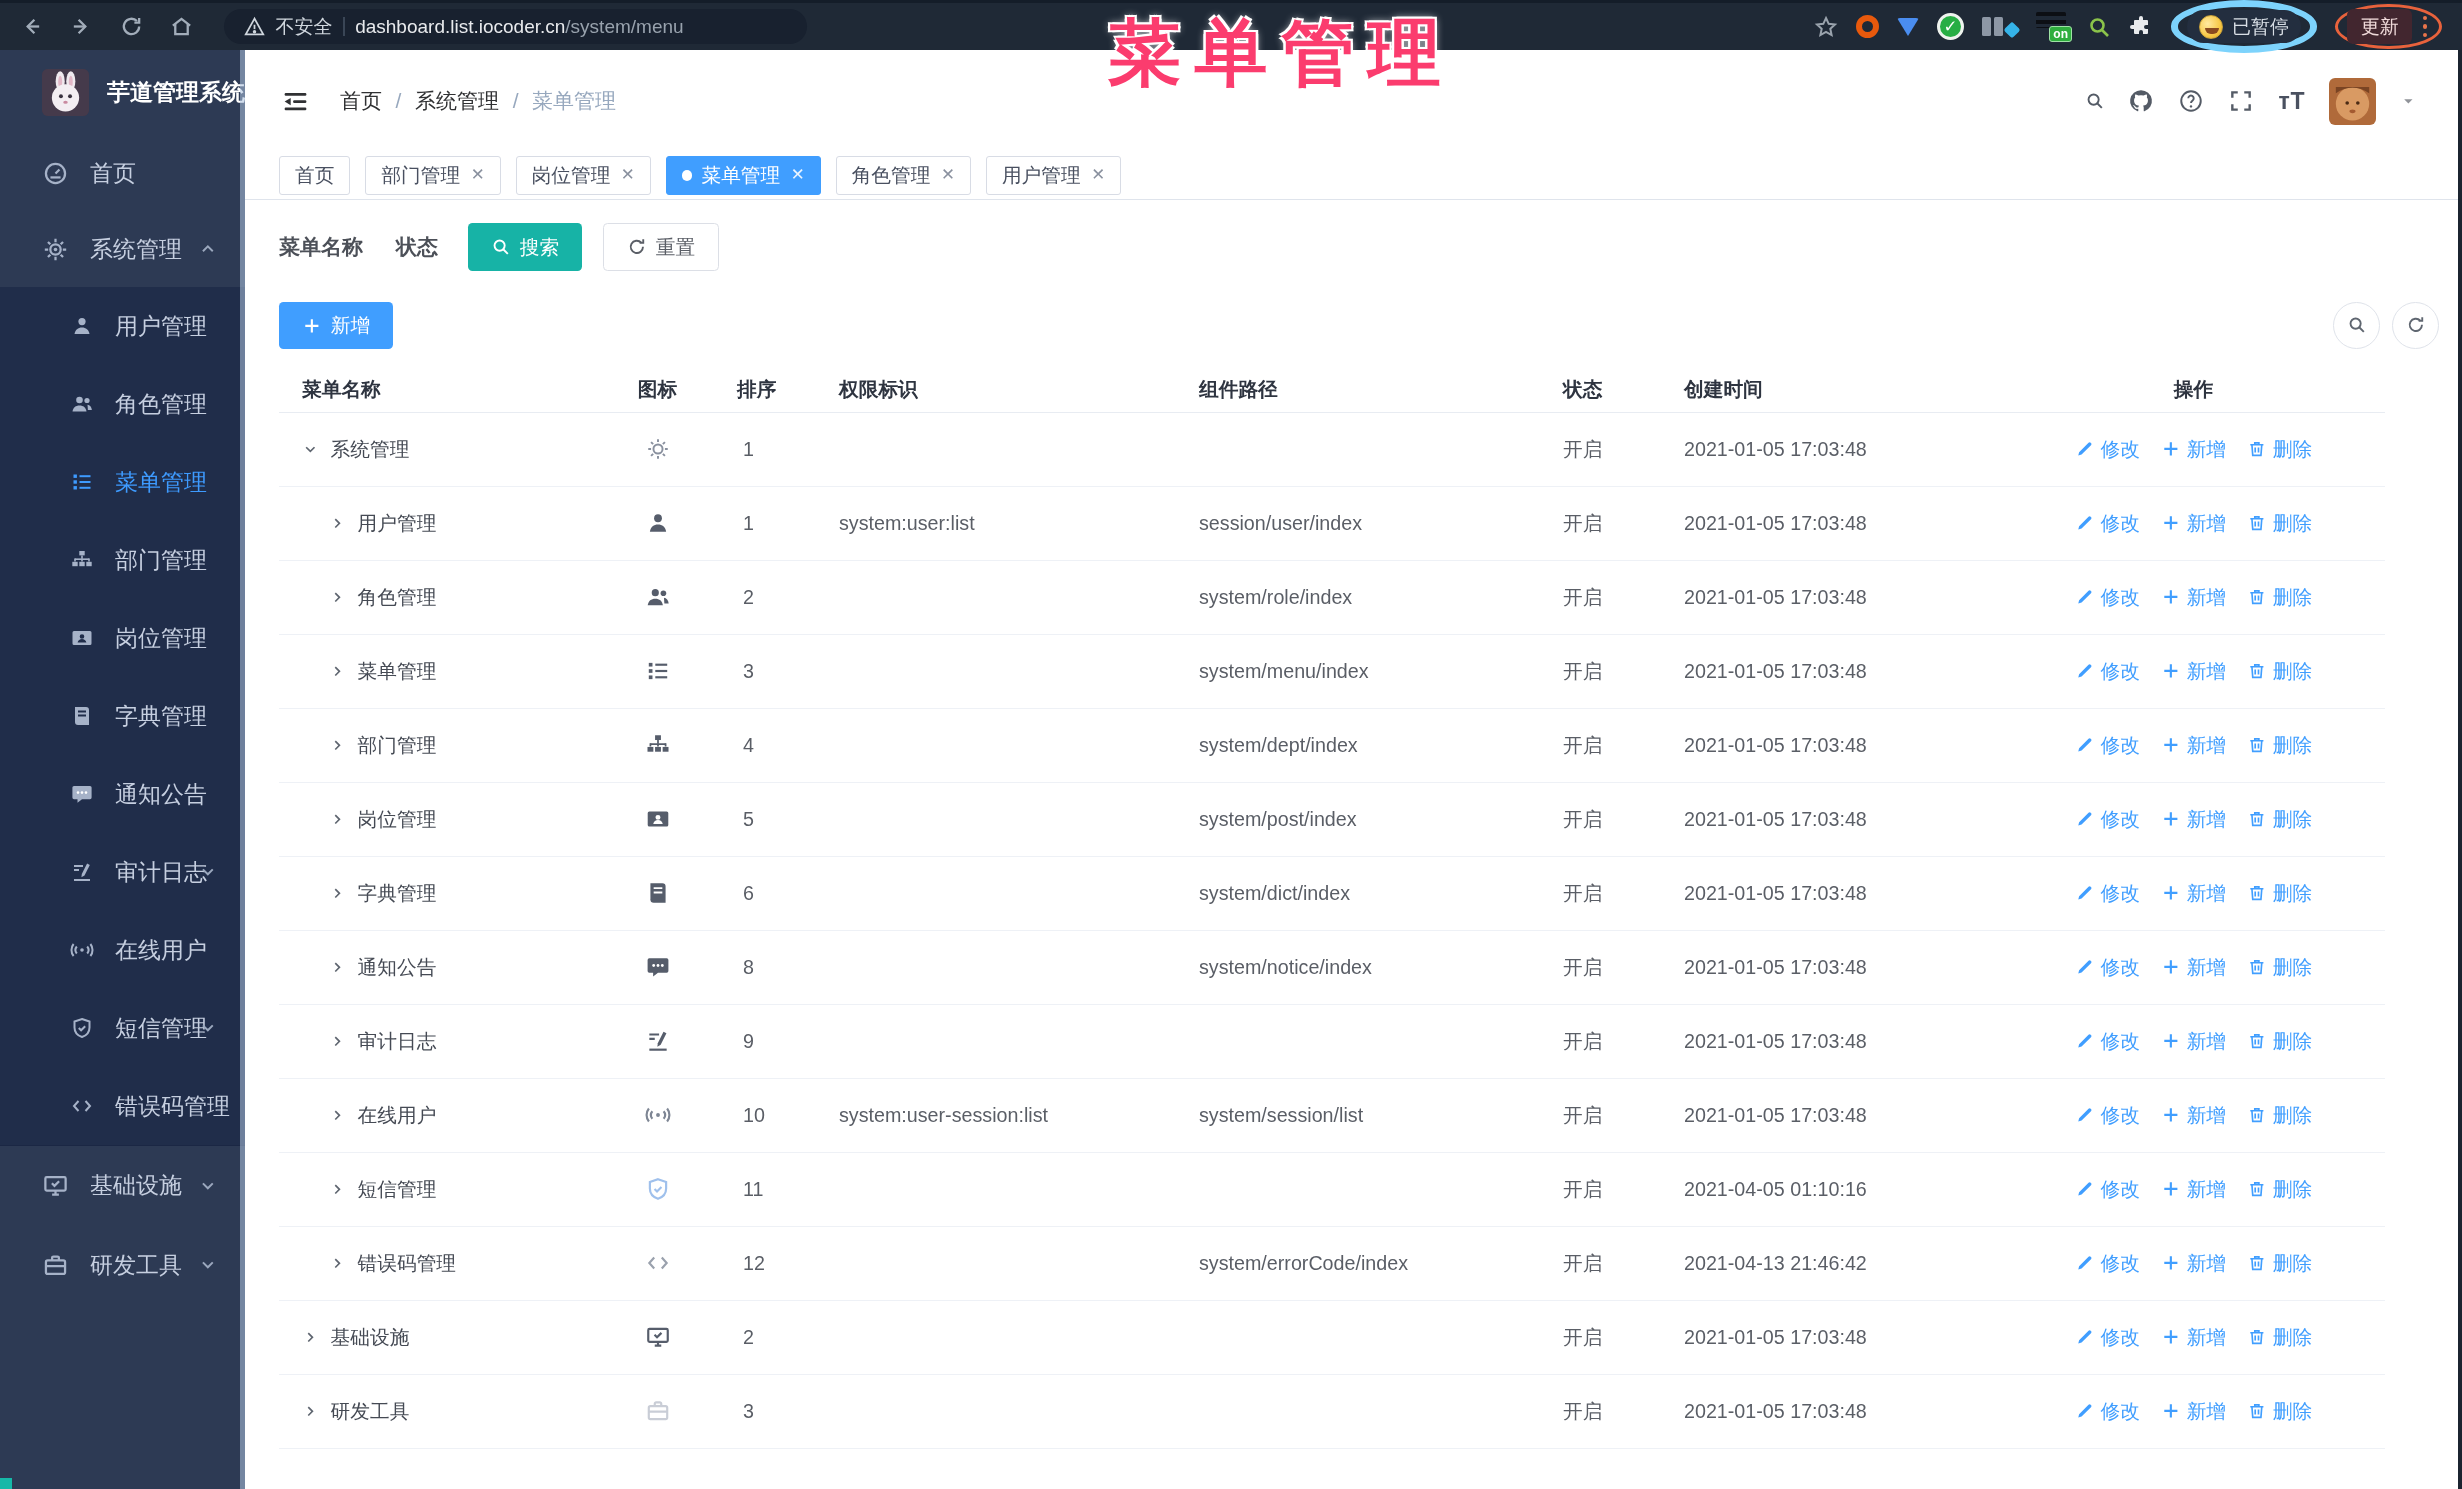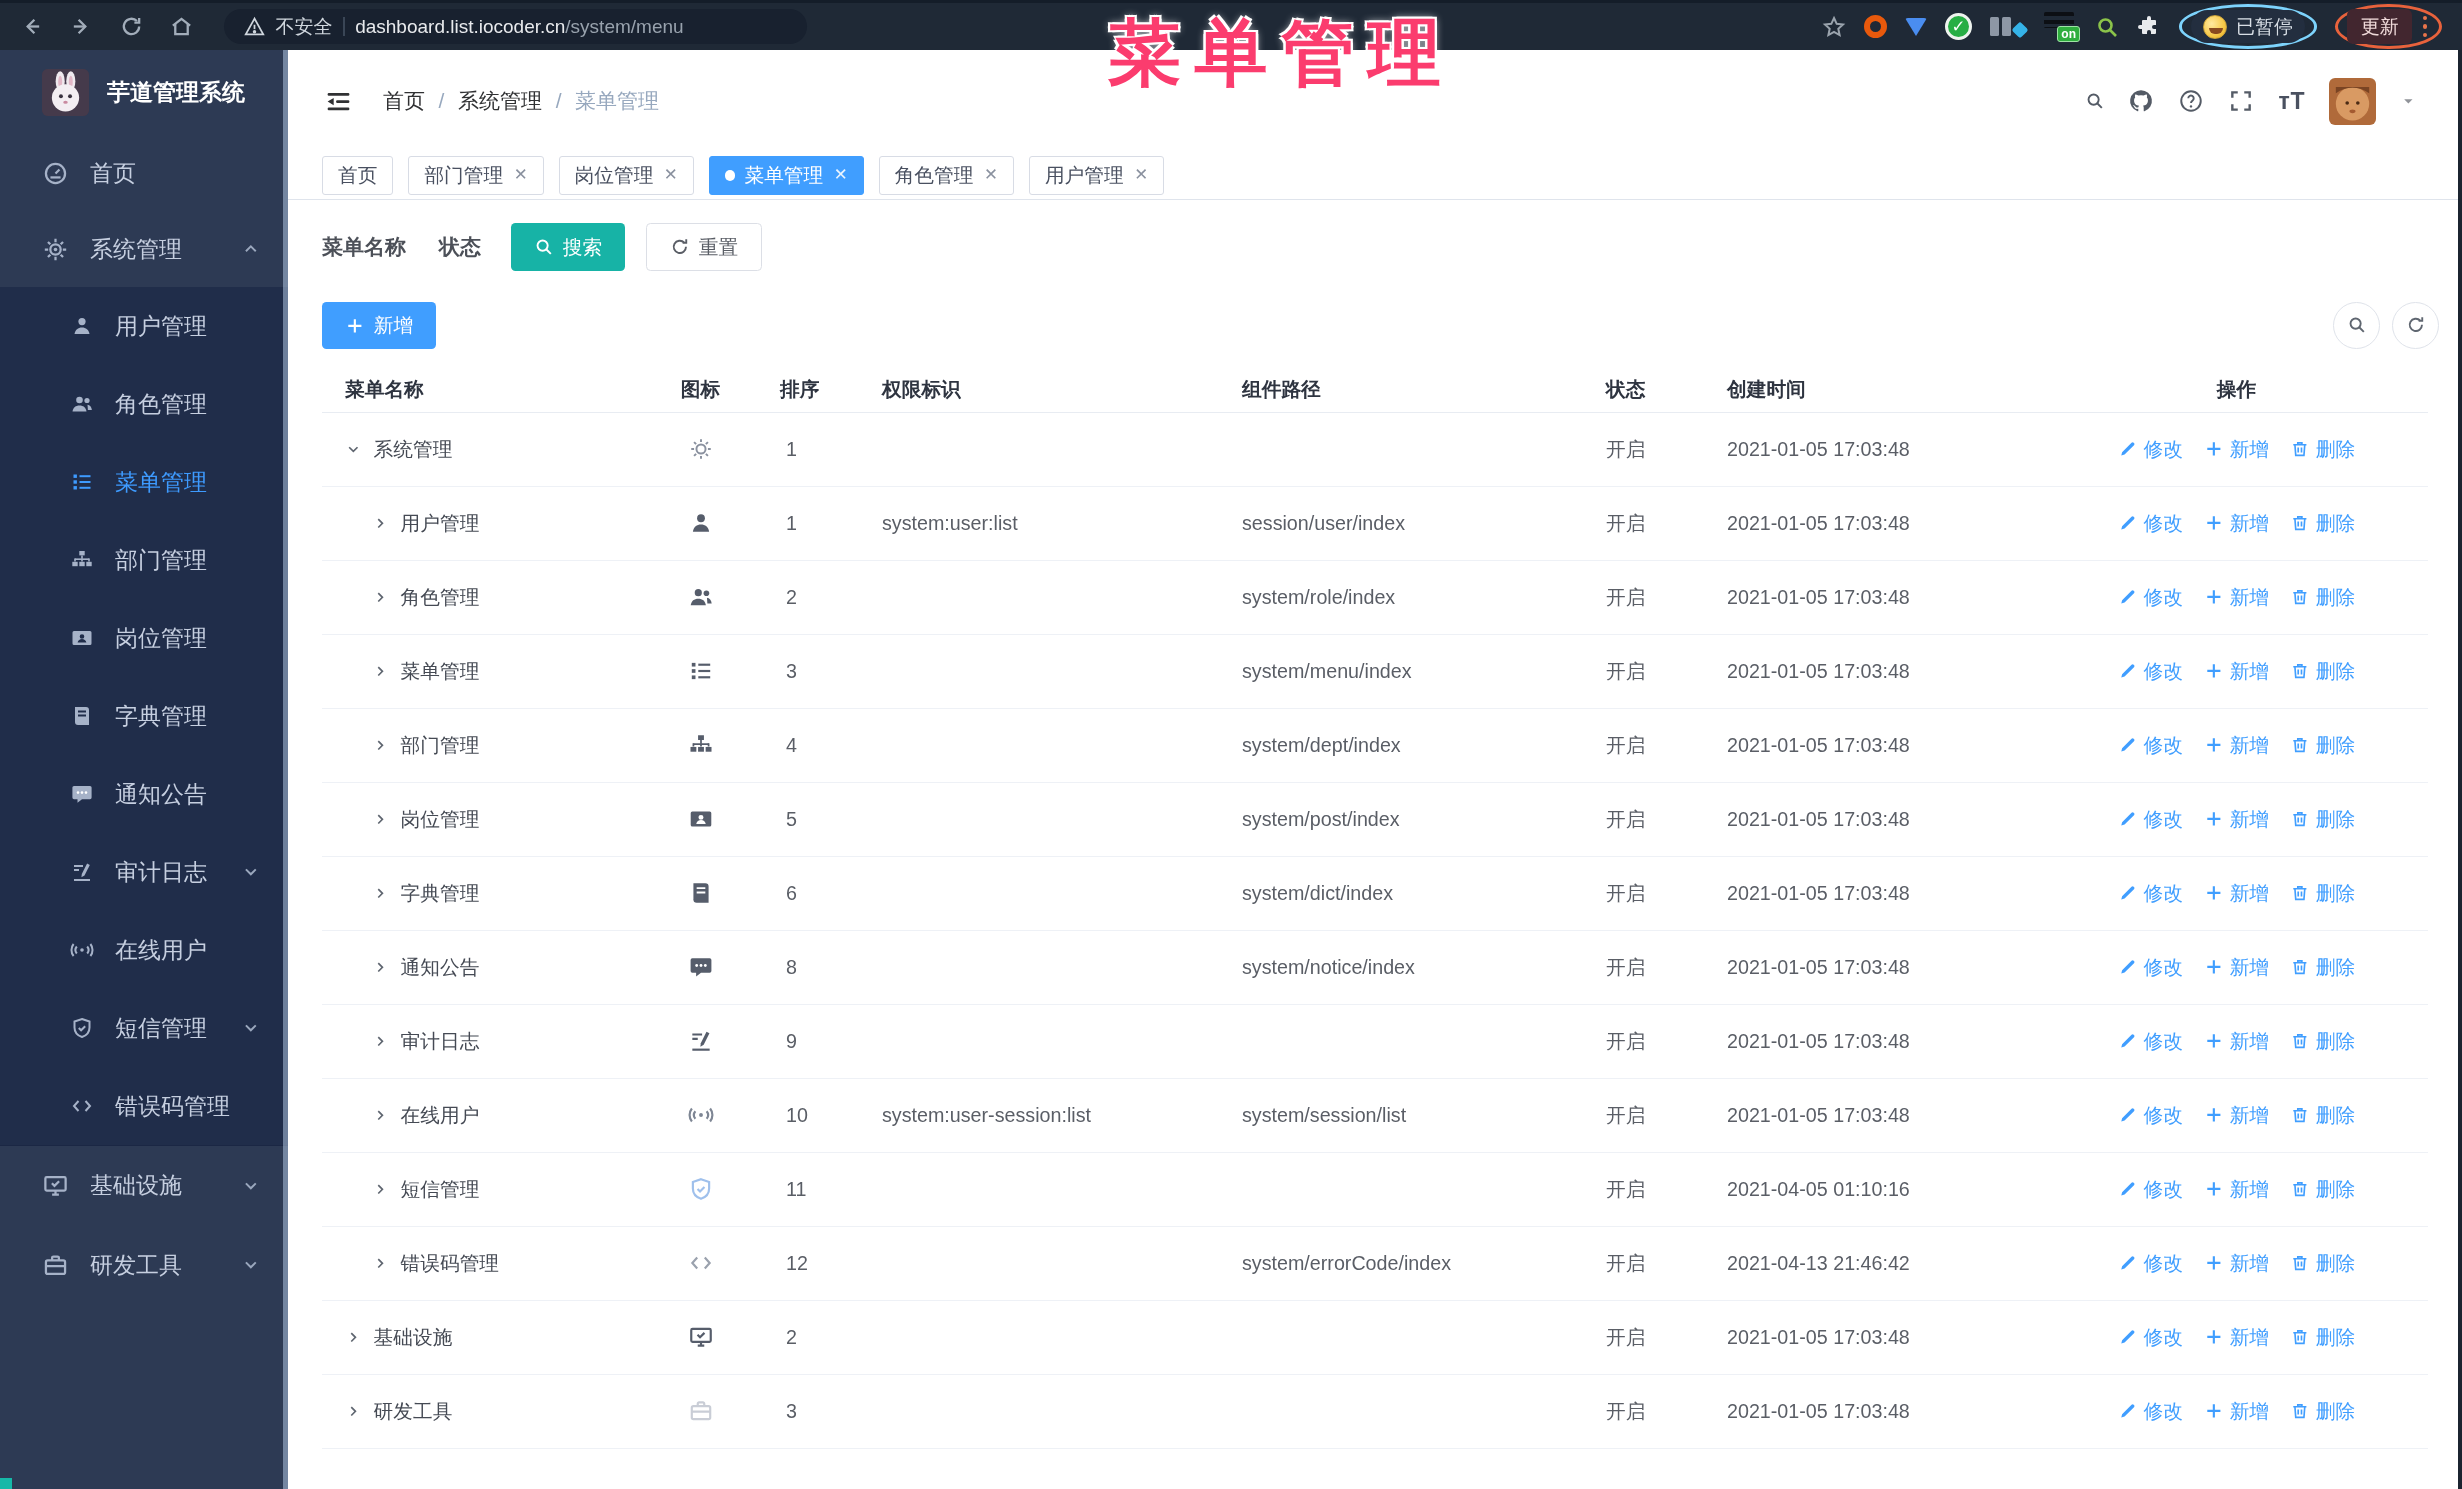--- a/index.html
+++ b/index.html
@@ -33,37 +33,37 @@
   .greenv{ width:27px; height:27px; border-radius:50%; background:#27ae44; border:3px solid #eef3ee; color:#fff; display:flex; align-items:center; justify-content:center; font-size:16.7px; font-weight:700;}
   .duo{ display:flex; gap:3px; align-items:flex-end;}
   .duo i{ display:block; width:9px; height:19.7px; background:#8d97a5; border-radius:1.5px;}
   .duo b{ display:block; width:12px; height:12px; background:#35b3e8; transform:rotate(45deg); border-radius:2.3px;}
   .onbadge{ position:relative; width:33px; height:30px;}
   .onbadge .bars{ position:absolute; top:0; left:0; width:30px; height:16.7px; background:repeating-linear-gradient(#0c0f14 0 4.5px,transparent 4.5px 7.6px); border-radius:1.5px;}
   .onbadge .on{ position:absolute; right:-3px; bottom:0; background:#2fae3e; border:1.5px solid #9fe3a5; color:#fff; font-size:12px; font-weight:700; padding:0.8px 3px; border-radius:3px; line-height:1;}
   .mag-green svg{ width:24px; height:24px; color:#8bc34a; }
   .puzzle svg{ width:24px; height:24px; color:#e8eaed; }
   .oval{ display:flex; align-items:center; gap:7.6px; padding:2.3px 9px; border-radius:50%; }
-  .oval-blue{ border:3px solid #7dd3fc; }
+  .oval-blue{ border:7px solid #7dd3fc; }
   .oval-red{ border:3px solid #e8623c; }
   .paused-pill{ display:flex; align-items:center; gap:9px; background:#232e3f; border-radius:16.7px; padding:3.8px 12px; }
   .emoji{ width:24px; height:24px; border-radius:50%; background:radial-gradient(circle at 35% 35%, #ffe9a0, #f7c948 60%, #e8a820); border:0.8px solid #caa23a; position:relative;}
   .emoji:after{ content:""; position:absolute; left:5.3px; top:12px; width:13.6px; height:6.8px; border-radius:0 0 13.6px 13.6px; background:#8a4a1f;}
   .paused-label{ color:#d8dee5; font-size:19px; white-space:nowrap;}
   .update-btn{ background:#42262f; color:#efd9d9; font-size:19px; padding:4.5px 13.6px; border-radius:6px; white-space:nowrap;}
   .dots3{ display:flex; flex-direction:column; gap:3.8px; padding:0 3px;}
   .dots3 i{ width:4.5px; height:4.5px; border-radius:50%; background:#e8734a;}
 
   
   .app{ display:flex; height:1440px; position:relative; }
   .win-edge{ position:absolute; right:0; top:0; bottom:0; width:4.5px; background:#1b2430; z-index:90;}
   .corner-chip{ position:absolute; left:0; bottom:0; width:12px; height:12px; background:#16b8a8; z-index:95;}
 
   
-  .sidebar{ width:288px; background:#2d3a54; position:relative; flex:none; display:flex; flex-direction:column;}
+  .sidebar{ width:245px; background:#2d3a54; position:relative; flex:none; display:flex; flex-direction:column;}
   .side-scroll{ position:absolute; right:0; top:0; bottom:0; width:5.3px; background:rgba(175,197,224,.55); z-index:5;}
   .logo-row{ height:85px; display:flex; align-items:center; padding-left:42px; gap:18px;}
   .logo-img{ width:47px; height:47px; border-radius:6px; overflow:hidden; background:#43384a; flex:none;}
   .logo-title{ color:#fff; font-size:23px; font-weight:700; white-space:nowrap;}
   .side-nav{ display:flex; flex-direction:column;}
   .side-item{ display:flex; align-items:center; height:76px; padding-left:42px; cursor:pointer; position:relative;}
   .side-item.type-sub{ background:#202d4a; height:78px; padding-left:70px;}
   .side-nav .side-item:nth-child(14){ border-top:1.5px solid #1b2744; height:80px;}
   .side-nav .side-item:nth-child(15){ height:80px;}
   .side-ico{ width:27px; height:27px; color:#a6b2c8; flex:none;}

